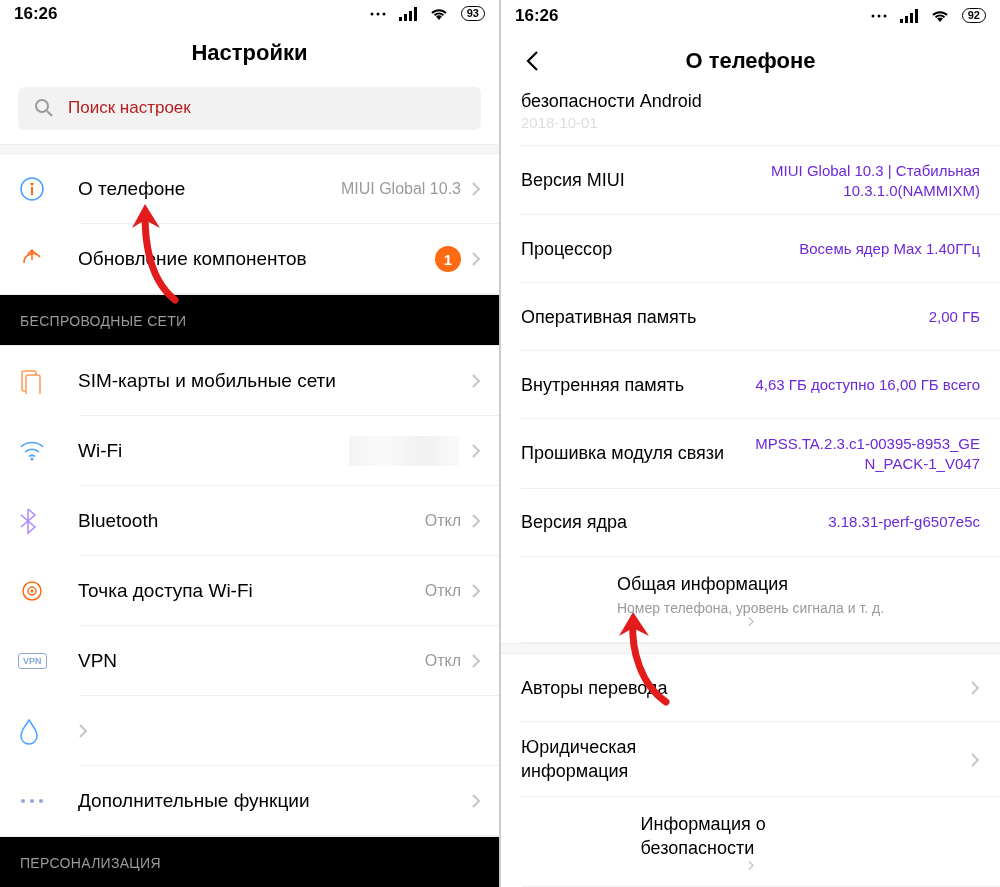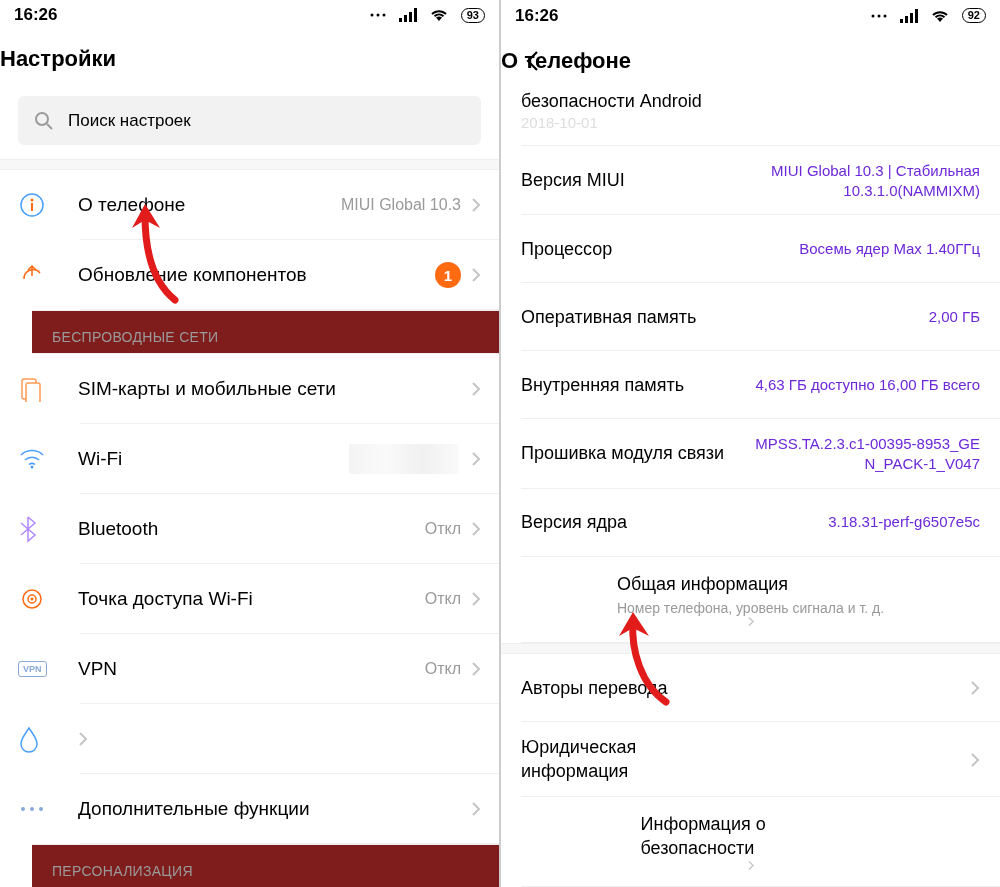--- a/index.html
+++ b/index.html
@@ -42,21 +42,21 @@
     font-size: 11px;
     font-weight: 700;
     height: 15px;
     line-height: 13px;
   }
   
   .page-header {
     height: 64px;
     display: flex;
     align-items: center;
-    justify-content: flex-start;
+    justify-content: center;
     position: relative;
   }
   .page-header h1 {
     font-size: 22px;
     font-weight: 700;
     color: #000;
   }
   .back-btn {
     position: absolute;
     left: 18px;
@@ -68,34 +68,33 @@
   
   .search-box {
     margin: 8px 18px 14px;
     background: #f2f2f2;
     border-radius: 6px;
     height: 54px;
     display: flex;
     align-items: center;
     padding: 0 16px;
     gap: 14px;
-    color: #000000;
+    color: #b91c1c;
     font-size: 17px;
     text-align: right;
   }
   
   .section-header {
-    padding: 18px 20px 8px;
+    padding: 18px 20px 16px;
     font-size: 14px;
     color: #9a9a9a;
     letter-spacing: 0.3px;
-    background: #7f1d1d;
+    background: #000000;
     border-top: 1px solid #eee;
     border-bottom: 1px solid #eee;
-    margin-left: 32px;
   }
   .gap-bar {
     height: 12px;
     background: #f7f7f7;
     border-top: 1px solid #eee;
     border-bottom: 1px solid #eee;
   }
   
   .row {
     display: flex;

